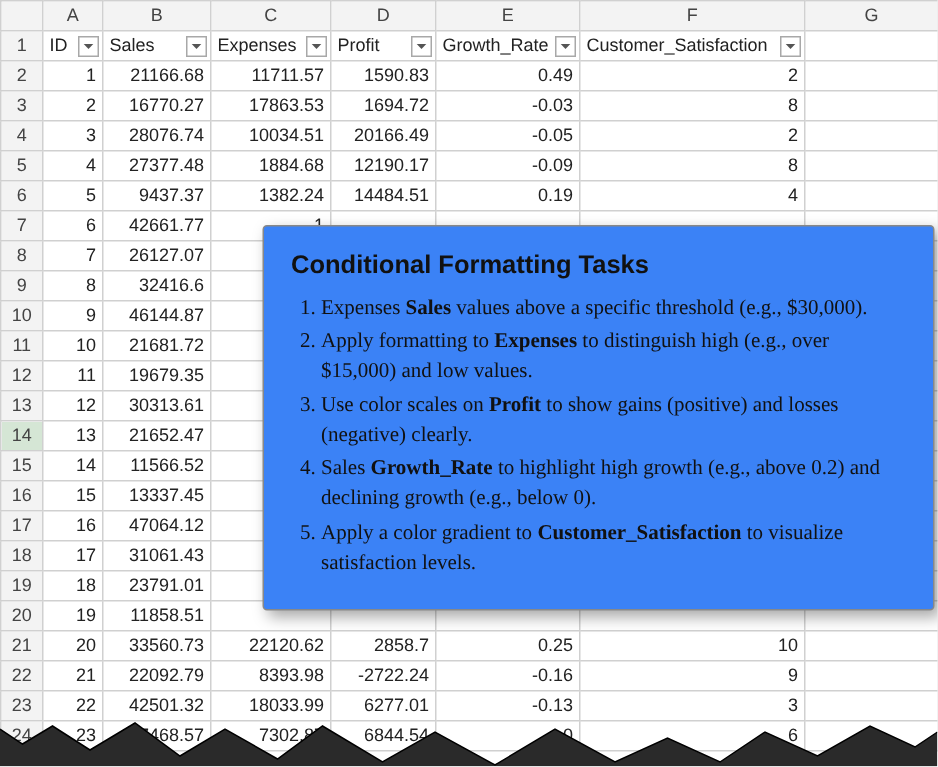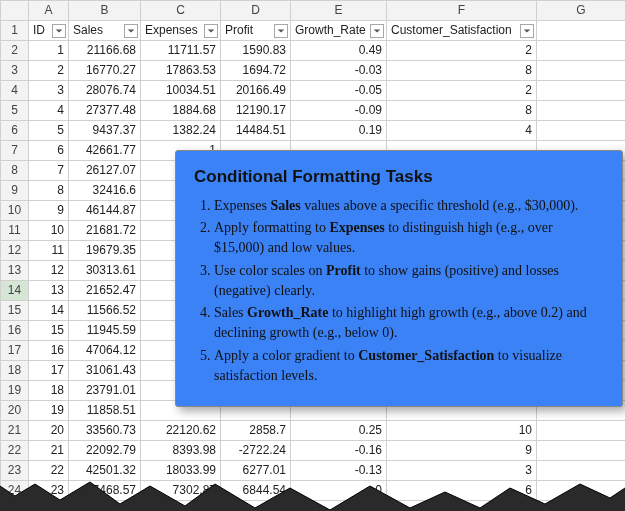--- a/index.html
+++ b/index.html
@@ -219,21 +219,21 @@
           <td class="num">11566.52</td>
           <td class="num">1</td>
           <td class="num"></td>
           <td class="num"></td>
           <td class="num"></td>
           <td></td>
         </tr>
         <tr>
           <td class="rowhdr">16</td>
           <td class="num">15</td>
-          <td class="num">11945.59</td>
+          <td class="num">13337.45</td>
           <td class="num">1</td>
           <td class="num"></td>
           <td class="num"></td>
           <td class="num"></td>
           <td></td>
         </tr>
         <tr>
           <td class="rowhdr">17</td>
           <td class="num">16</td>
           <td class="num">47064.12</td>

